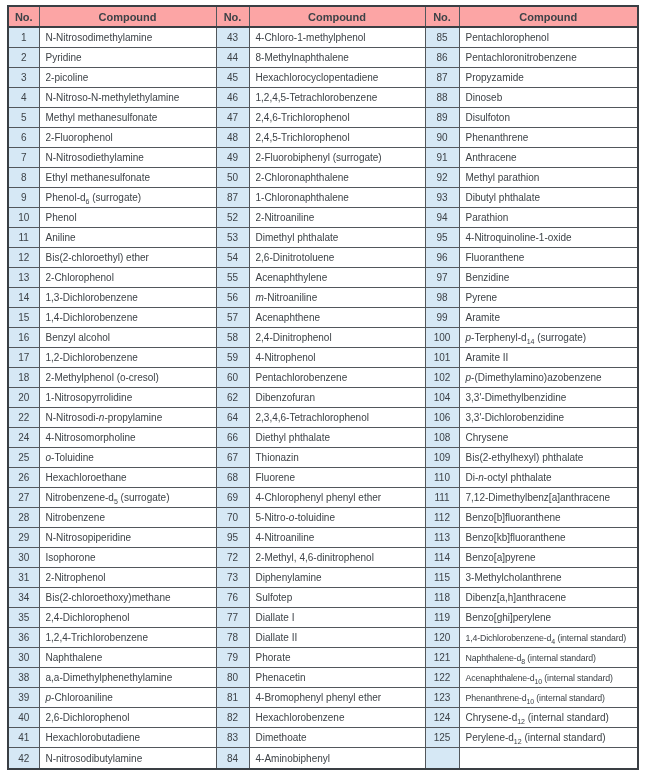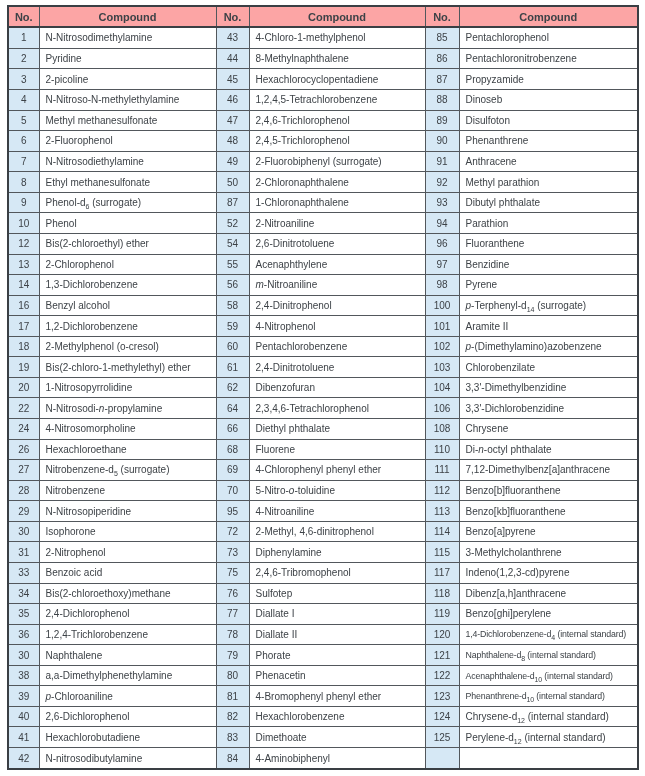--- a/index.html
+++ b/index.html
@@ -165,20 +165,28 @@
         </tr>
         <tr>
           <td class="no-cell">10</td>
           <td class="compound-cell">Phenol</td>
           <td class="no-cell">52</td>
           <td class="compound-cell">2-Nitroaniline</td>
           <td class="no-cell">94</td>
           <td class="compound-cell">Parathion</td>
         </tr>
         <tr>
+          <td class="no-cell">11</td>
+          <td class="compound-cell">Aniline</td>
+          <td class="no-cell">53</td>
+          <td class="compound-cell">Dimethyl phthalate</td>
+          <td class="no-cell">95</td>
+          <td class="compound-cell">4-Nitroquinoline-1-oxide</td>
+        </tr>
+        <tr>
           <td class="no-cell">12</td>
           <td class="compound-cell">Bis(2-chloroethyl) ether</td>
           <td class="no-cell">54</td>
           <td class="compound-cell">2,6-Dinitrotoluene</td>
           <td class="no-cell">96</td>
           <td class="compound-cell">Fluoranthene</td>
         </tr>
         <tr>
           <td class="no-cell">13</td>
           <td class="compound-cell">2-Chlorophenol</td>
@@ -189,20 +197,28 @@
         </tr>
         <tr>
           <td class="no-cell">14</td>
           <td class="compound-cell">1,3-Dichlorobenzene</td>
           <td class="no-cell">56</td>
           <td class="compound-cell"><i>m</i>-Nitroaniline</td>
           <td class="no-cell">98</td>
           <td class="compound-cell">Pyrene</td>
         </tr>
         <tr>
+          <td class="no-cell">15</td>
+          <td class="compound-cell">1,4-Dichlorobenzene</td>
+          <td class="no-cell">57</td>
+          <td class="compound-cell">Acenaphthene</td>
+          <td class="no-cell">99</td>
+          <td class="compound-cell">Aramite</td>
+        </tr>
+        <tr>
           <td class="no-cell">16</td>
           <td class="compound-cell">Benzyl alcohol</td>
           <td class="no-cell">58</td>
           <td class="compound-cell">2,4-Dinitrophenol</td>
           <td class="no-cell">100</td>
           <td class="compound-cell"><i>p</i>-Terphenyl-d<sub>14</sub> (surrogate)</td>
         </tr>
         <tr>
           <td class="no-cell">17</td>
           <td class="compound-cell">1,2-Dichlorobenzene</td>
@@ -213,28 +229,20 @@
         </tr>
         <tr>
           <td class="no-cell">18</td>
           <td class="compound-cell">2-Methylphenol (o-cresol)</td>
           <td class="no-cell">60</td>
           <td class="compound-cell">Pentachlorobenzene</td>
           <td class="no-cell">102</td>
           <td class="compound-cell"><i>p</i>-(Dimethylamino)azobenzene</td>
         </tr>
         <tr>
-          <td class="no-cell">19</td>
-          <td class="compound-cell">Bis(2-chloro-1-methylethyl) ether</td>
-          <td class="no-cell">61</td>
-          <td class="compound-cell">2,4-Dinitrotoluene</td>
-          <td class="no-cell">103</td>
-          <td class="compound-cell">Chlorobenzilate</td>
-        </tr>
-        <tr>
           <td class="no-cell">20</td>
           <td class="compound-cell">1-Nitrosopyrrolidine</td>
           <td class="no-cell">62</td>
           <td class="compound-cell">Dibenzofuran</td>
           <td class="no-cell">104</td>
           <td class="compound-cell">3,3'-Dimethylbenzidine</td>
         </tr>
         <tr>
           <td class="no-cell">22</td>
           <td class="compound-cell">N-Nitrosodi-<i>n</i>-propylamine</td>
@@ -245,20 +253,28 @@
         </tr>
         <tr>
           <td class="no-cell">24</td>
           <td class="compound-cell">4-Nitrosomorpholine</td>
           <td class="no-cell">66</td>
           <td class="compound-cell">Diethyl phthalate</td>
           <td class="no-cell">108</td>
           <td class="compound-cell">Chrysene</td>
         </tr>
         <tr>
+          <td class="no-cell">25</td>
+          <td class="compound-cell"><i>o</i>-Toluidine</td>
+          <td class="no-cell">67</td>
+          <td class="compound-cell">Thionazin</td>
+          <td class="no-cell">109</td>
+          <td class="compound-cell">Bis(2-ethylhexyl) phthalate</td>
+        </tr>
+        <tr>
           <td class="no-cell">26</td>
           <td class="compound-cell">Hexachloroethane</td>
           <td class="no-cell">68</td>
           <td class="compound-cell">Fluorene</td>
           <td class="no-cell">110</td>
           <td class="compound-cell">Di-<i>n</i>-octyl phthalate</td>
         </tr>
         <tr>
           <td class="no-cell">27</td>
           <td class="compound-cell">Nitrobenzene-d<sub>5</sub> (surrogate)</td>
@@ -293,28 +309,20 @@
         </tr>
         <tr>
           <td class="no-cell">31</td>
           <td class="compound-cell">2-Nitrophenol</td>
           <td class="no-cell">73</td>
           <td class="compound-cell">Diphenylamine</td>
           <td class="no-cell">115</td>
           <td class="compound-cell">3-Methylcholanthrene</td>
         </tr>
         <tr>
-          <td class="no-cell">33</td>
-          <td class="compound-cell">Benzoic acid</td>
-          <td class="no-cell">75</td>
-          <td class="compound-cell">2,4,6-Tribromophenol</td>
-          <td class="no-cell">117</td>
-          <td class="compound-cell">Indeno(1,2,3-cd)pyrene</td>
-        </tr>
-        <tr>
           <td class="no-cell">34</td>
           <td class="compound-cell">Bis(2-chloroethoxy)methane</td>
           <td class="no-cell">76</td>
           <td class="compound-cell">Sulfotep</td>
           <td class="no-cell">118</td>
           <td class="compound-cell">Dibenz[a,h]anthracene</td>
         </tr>
         <tr>
           <td class="no-cell">35</td>
           <td class="compound-cell">2,4-Dichlorophenol</td>

